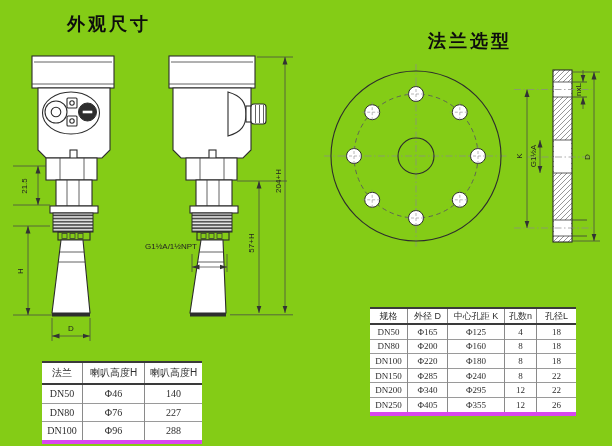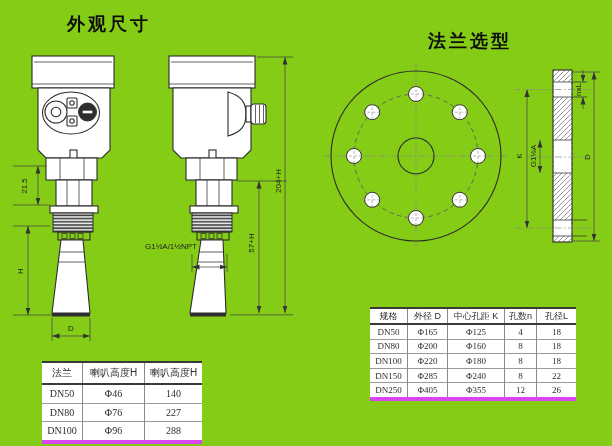--- a/index.html
+++ b/index.html
@@ -283,20 +283,27 @@
           <td>18</td>
         </tr>
         <tr>
           <td>DN150</td>
           <td>Φ285</td>
           <td>Φ240</td>
           <td>8</td>
           <td>22</td>
         </tr>
         <tr>
+          <td>DN200</td>
+          <td>Φ340</td>
+          <td>Φ295</td>
+          <td>12</td>
+          <td>22</td>
+        </tr>
+        <tr>
           <td>DN250</td>
           <td>Φ405</td>
           <td>Φ355</td>
           <td>12</td>
           <td>26</td>
         </tr>
       </tbody>
     </table>
 
 </div>

